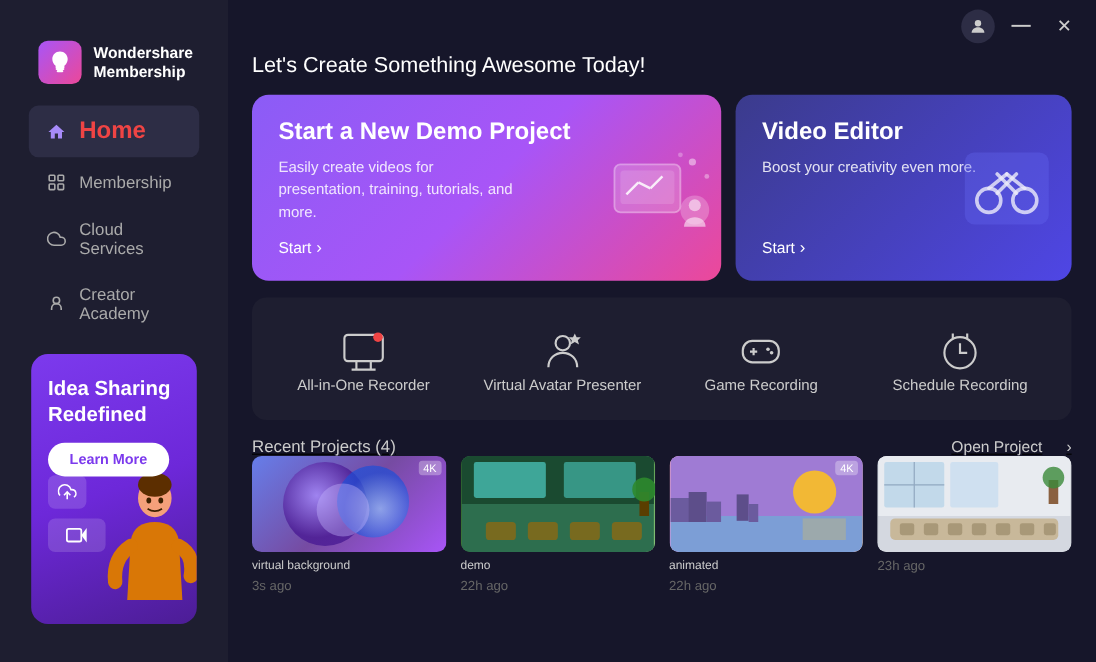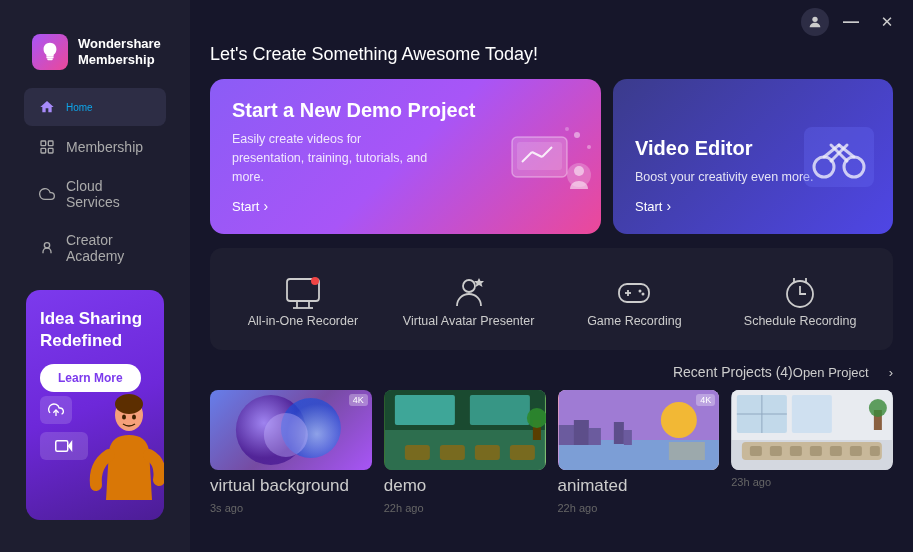--- a/index.html
+++ b/index.html
@@ -201,21 +201,21 @@
 
     .hero-card {
       flex: 1;
       border-radius: 14px;
       padding: 20px 22px;
       position: relative;
       overflow: hidden;
       min-height: 140px;
       display: flex;
       flex-direction: column;
-      justify-content: flex-end;
+      justify-content: space-between;
     }
 
     .hero-card.demo {
       background: linear-gradient(135deg, #8b5cf6 0%, #a855f7 50%, #ec4899 100%);
     }
 
     .hero-card.editor {
       background: linear-gradient(135deg, #3b3b8c 0%, #4f46e5 100%);
     }
 
@@ -287,23 +287,24 @@
     .tool-label {
       color: #ccc;
       font-size: 12.5px;
       text-align: center;
       font-weight: 500;
     }
 
     
     .recent-header {
       display: flex;
-      justify-content: flex-end;
-      align-items: center;
-      margin-bottom: 10px;
+      justify-content: space-between;
+      align-items: center;
+      margin-bottom: 0;
+      text-decoration: underline;
     }
 
     .recent-title {
       color: #ccc;
       font-size: 14px;
       font-weight: 500;
     }
 
     .open-project-link {
       display: flex;
@@ -330,21 +331,21 @@
     .project-thumb {
       width: 100%;
       height: 80px;
       border-radius: 8px;
       overflow: hidden;
       position: relative;
     }
 
     .project-name {
       color: #ccc;
-      font-size: 17px;
+      font-size: 10px;
       font-weight: 500;
     }
 
     .project-time {
       color: #666;
       font-size: 11px;
     }
 
     
     .thumb-bg-1 {
@@ -406,21 +407,21 @@
     </div>
   </div>
 
   <nav class="nav-items">
     <div class="nav-item active">
       <span class="nav-icon">
         <svg width="16" height="16" viewBox="0 0 24 24" fill="currentColor" style="color:#a78bfa">
           <path d="M10 20v-6h4v6h5v-8h3L12 3 2 12h3v8z"></path>
         </svg>
       </span>
-      <span style="color:#0ea5e9;font-weight:400;font-size:10px">Home</span>
+      <span style="color:#ef4444;font-weight:700;font-size:20px">Home</span>
     </div>
     <div class="nav-item">
       <span class="nav-icon">
         <svg width="16" height="16" viewBox="0 0 24 24" fill="none" stroke="#aaa" stroke-width="2">
           <rect x="3" y="3" width="7" height="7" rx="1"></rect>
           <rect x="14" y="3" width="7" height="7" rx="1"></rect>
           <rect x="3" y="14" width="7" height="7" rx="1"></rect>
           <rect x="14" y="14" width="7" height="7" rx="1"></rect>
         </svg>
       </span>

